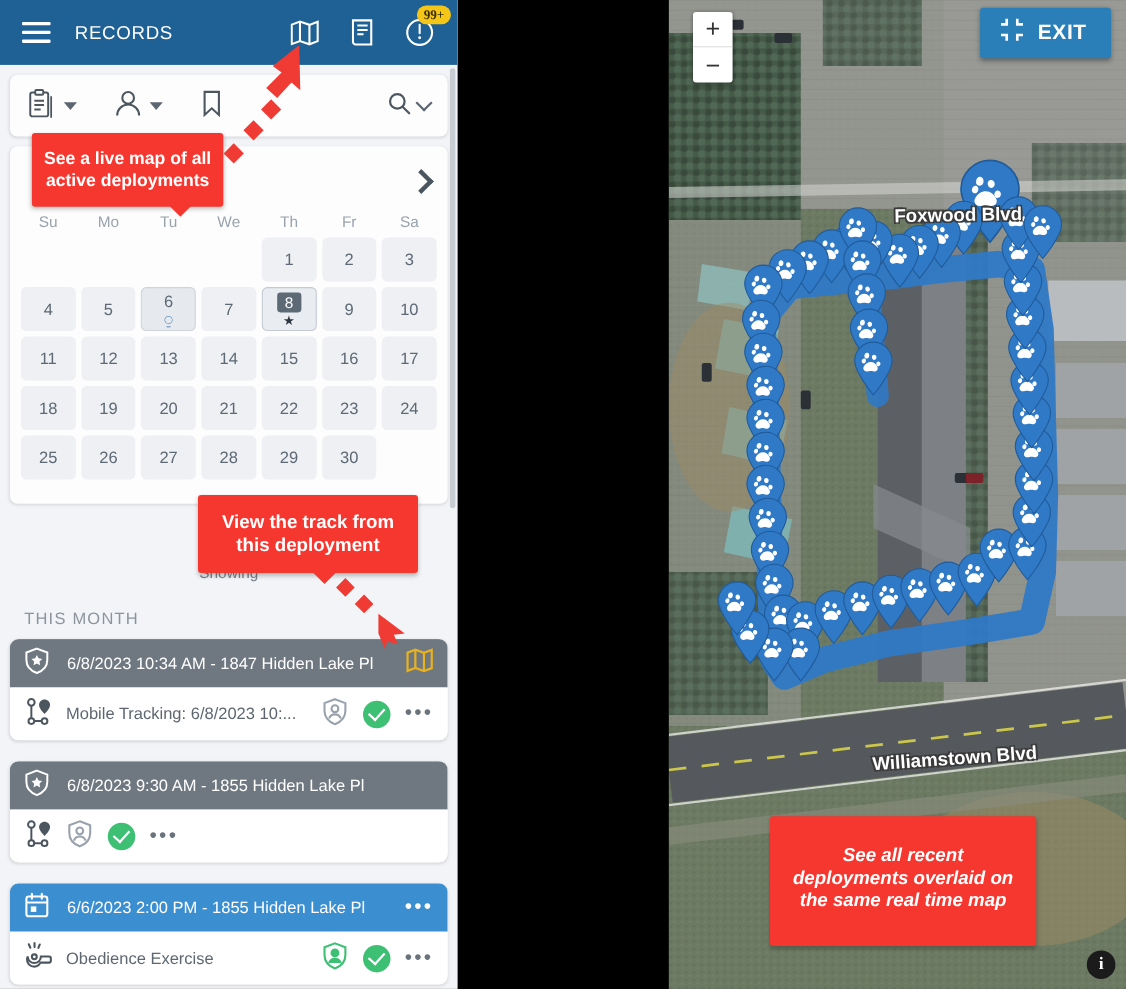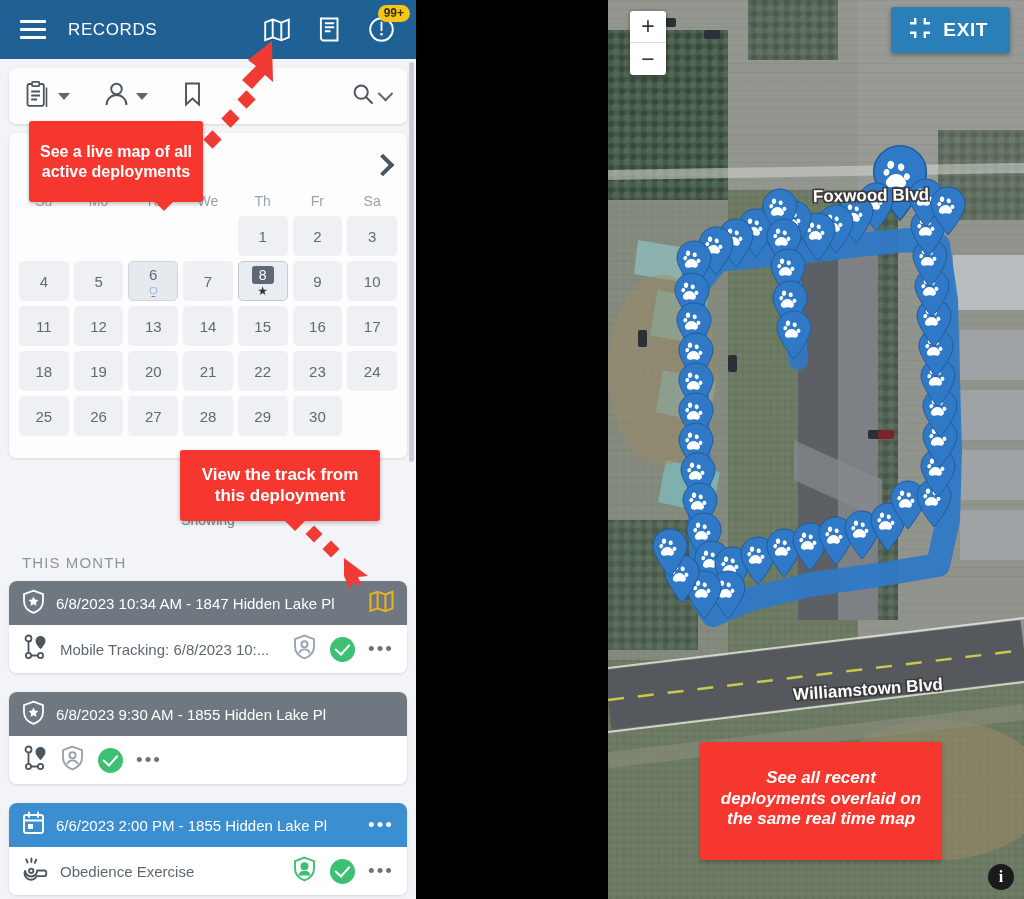--- a/index.html
+++ b/index.html
@@ -24,21 +24,21 @@
   }
   .hamburger { width: 26px; height: 19px; margin-left: 8px; margin-right: 22px;
     display: flex; flex-direction: column; justify-content: space-between; cursor: pointer; }
   .hamburger span { display:block; height: 3px; background:#fff; border-radius:1px; }
   .appbar-title { color:#fff; font-size: 17px; letter-spacing: .6px; font-weight: 400; }
   .appbar-actions { margin-left:auto; display:flex; align-items:center; gap: 22px; padding-right: 8px; }
   .appbar-icon { width: 30px; height: 30px; display:flex; align-items:center; justify-content:center; cursor:pointer; position:relative; }
   .appbar-icon svg { display:block; }
   .badge99 {
     position:absolute; top:-10px; right:-14px; background:#f5c518; color:#3a3000;
-    font-size: 12px; font-weight:700; border-radius: 10px; padding: 1px 6px 2px; line-height: 14px;
+    font-size: 12px; font-weight:700; border-radius: 10px; padding: 1px 6px 2px; line-height: 14px; font-family: Liberation Serif, serif;
   }
 
   
   .toolbar-card {
     position: relative; margin: 9px 9px 0 9px; height: 56px; background:#fdfdfd;
     border-radius: 7px; display:flex; align-items:center; padding: 0 16px;
     box-shadow: 0 1px 3px rgba(0,0,0,.12);
   }
   .tb-group { display:flex; align-items:center; gap: 7px; margin-right: 34px; cursor:pointer; }
   .caret-down { width:0;height:0;border-left:6px solid transparent;border-right:6px solid transparent;border-top:7px solid #5c6670; }
@@ -68,21 +68,21 @@
   .cell .sub.star { color:#2b3640; font-size:12px;}
 
   
   .list-head { text-align:center; padding: 26px 0 6px; }
   .list-head .all { font-size:20px; font-weight:700; color:#3b4754; letter-spacing:.4px;}
   .list-head .showing { font-size:14px; color:#7b848e; margin-top:5px;}
   .section-label { padding: 20px 0 10px 22px; font-size:15px; color:#8b949d; letter-spacing:1.1px; font-weight:400;}
 
   
   .rec { margin: 0 9px 19px 9px; border-radius:8px; overflow:hidden; box-shadow:0 1px 3px rgba(0,0,0,.13); background:#fff;}
-  .rec-head { display:flex; align-items:center; height:44px; padding: 0 13px; gap:11px; cursor:pointer;}
+  .rec-head { display:flex; align-items:center; height:44px; padding: 0 13px; gap:16px; cursor:pointer;}
   .rec-head.gray { background:#6f7880; }
   .rec-head.blue { background:#3b8ed0; }
   .rec-head .title { color:#fff; font-size:15px; white-space:nowrap; overflow:hidden; text-overflow:ellipsis;}
   .rec-head .tail { margin-left:auto; display:flex; align-items:center; gap:8px;}
   .rec-row { display:flex; align-items:center; height:48px; padding: 0 13px; gap:12px; background:#fff;}
   .rec-row .label { font-size:15px; color:#5e6771; white-space:nowrap; overflow:hidden; text-overflow:ellipsis; flex:1;}
   .rec-row .icons { display:flex; align-items:center; gap:13px; }
   .dots { letter-spacing:2px; color:#6a737c; font-size:19px; line-height:10px; cursor:pointer;}
   .dots.w { color:#fff; }
   .check { width:25px;height:25px;border-radius:50%; background:#3dbf74; display:flex;align-items:center;justify-content:center;}
@@ -90,21 +90,21 @@
 
   
   .scroll-track { position:absolute; right:2px; top:62px; width:5px; height:400px; background:#c8cdd3; border-radius:3px;}
 
   
   .callout {
     position:absolute; background:#f6372f; color:#fff; font-weight:700;
     text-align:center; border-radius:3px; line-height:1.22; z-index: 40;
     box-shadow: 0 2px 4px rgba(0,0,0,.25);
   }
-  .c1 { left:29px; top:121px; width:174px; padding:21px 8px; font-size:16px; }
+  .c1 { left:29px; top:121px; width:174px; padding:14px 8px; font-size:16px; }
   .c2 { left:180px; top:450px; width:200px; padding:15px 10px; font-size:17px;}
   .c3 { left:692px; top:742px; width:242px; padding:26px 12px 30px; font-size:17px;}
   .c2:after {
     content:""; position:absolute; left:104px; bottom:-10px;
     border-left:11px solid transparent; border-right:11px solid transparent; border-top:11px solid #f6372f;
   }
   .c1:after {
     content:""; position:absolute; left:125px; bottom:-9px;
     border-left:10px solid transparent; border-right:10px solid transparent; border-top:10px solid #f6372f;
   }

